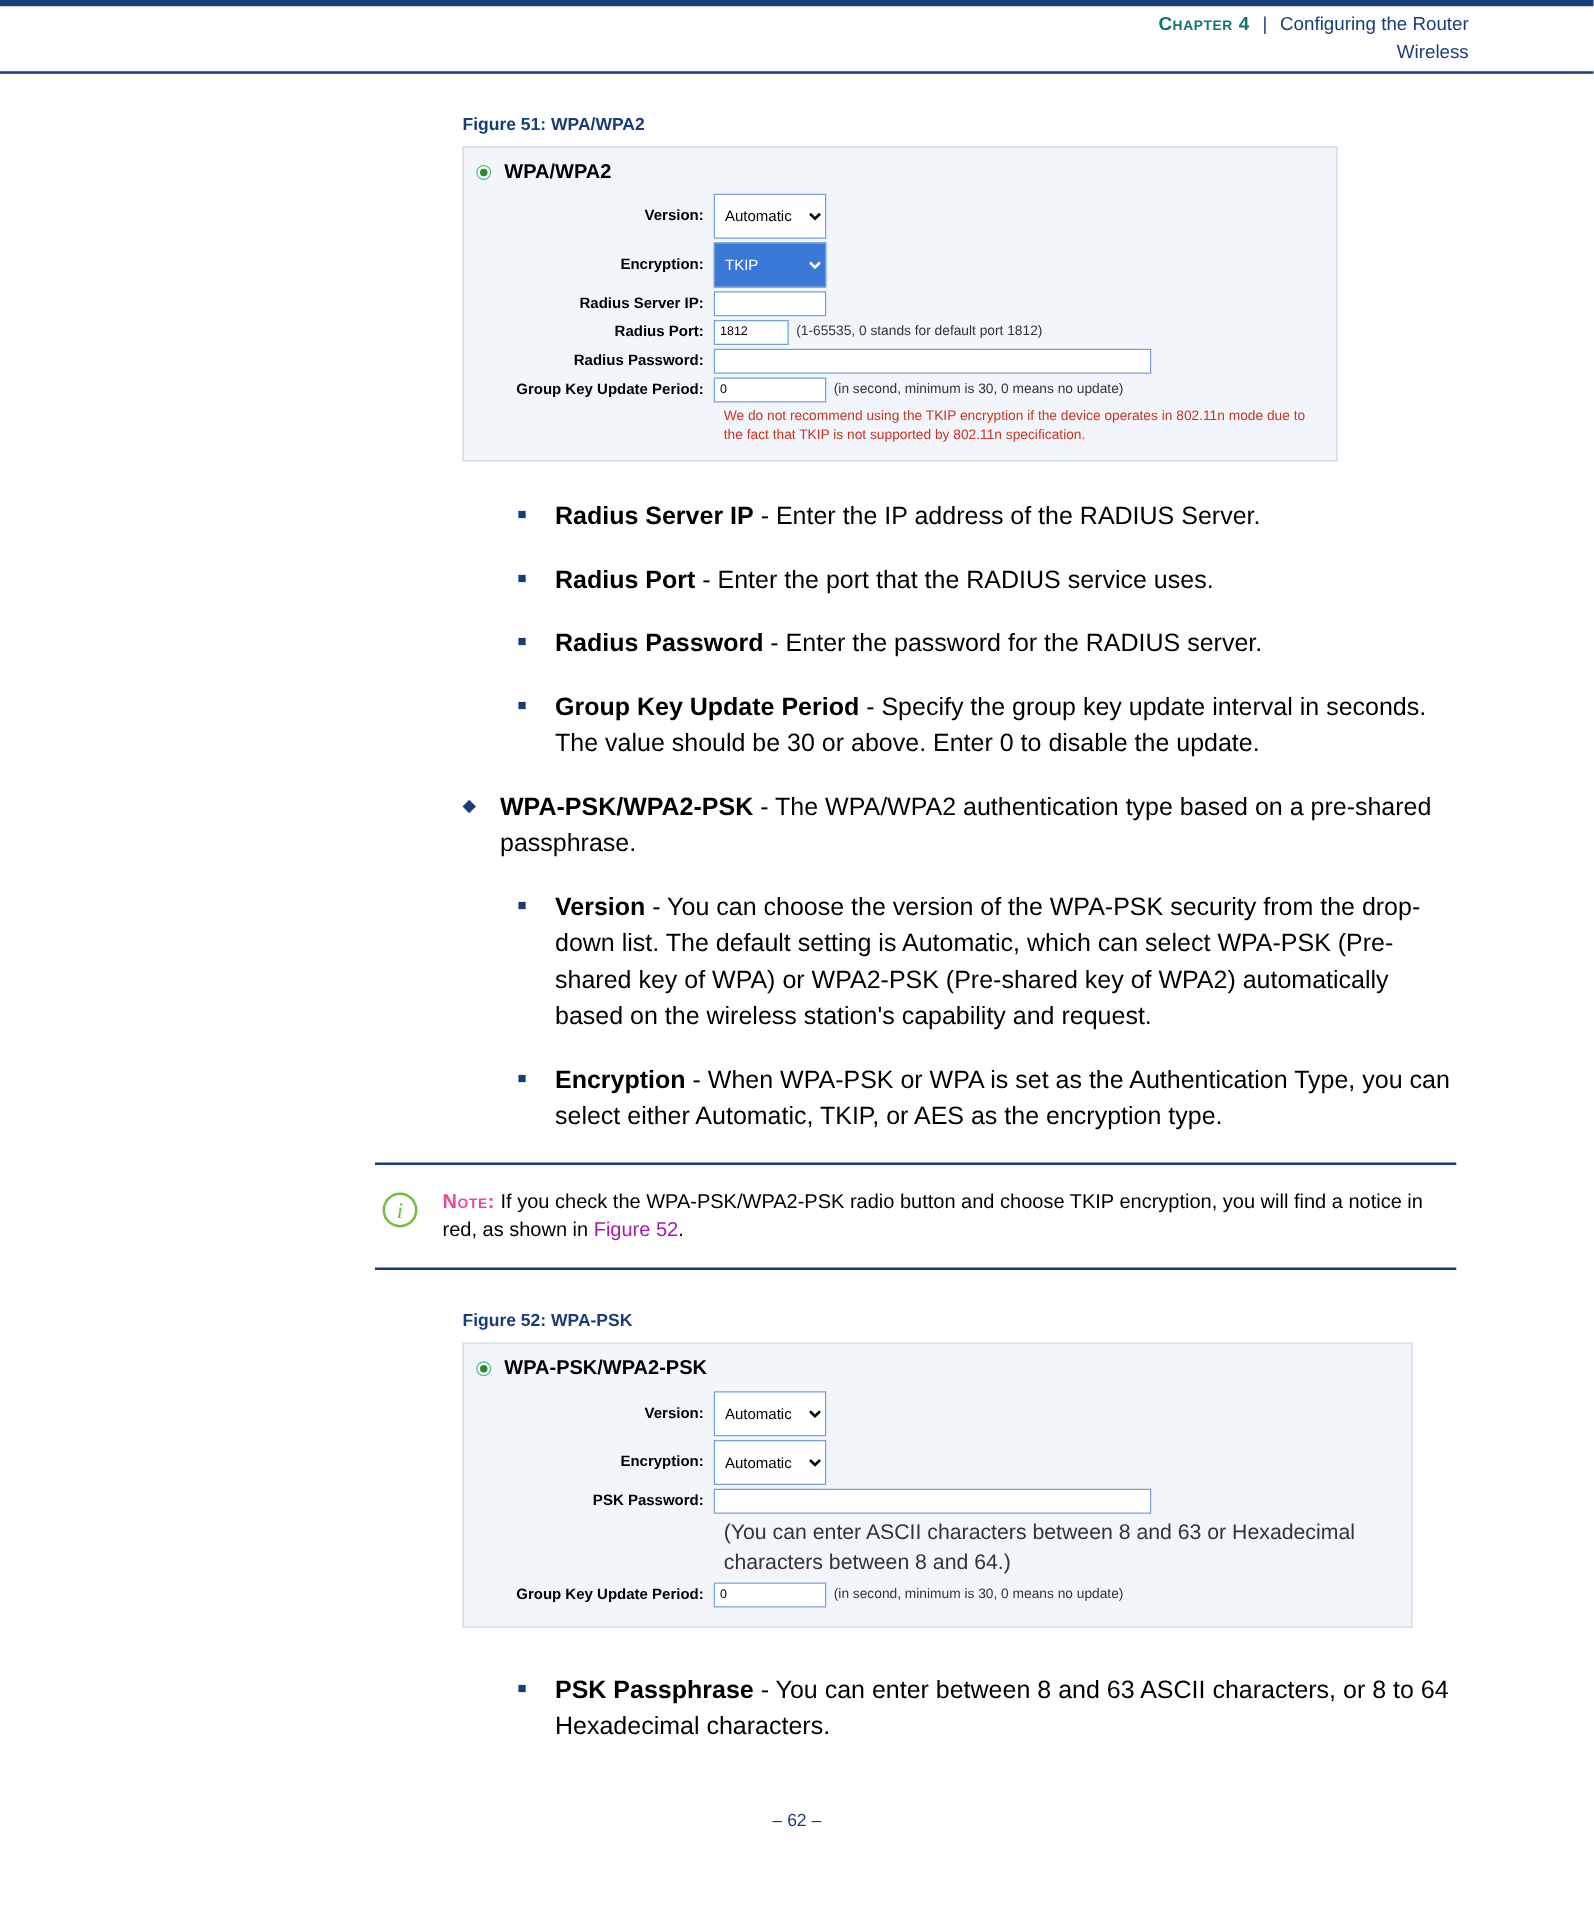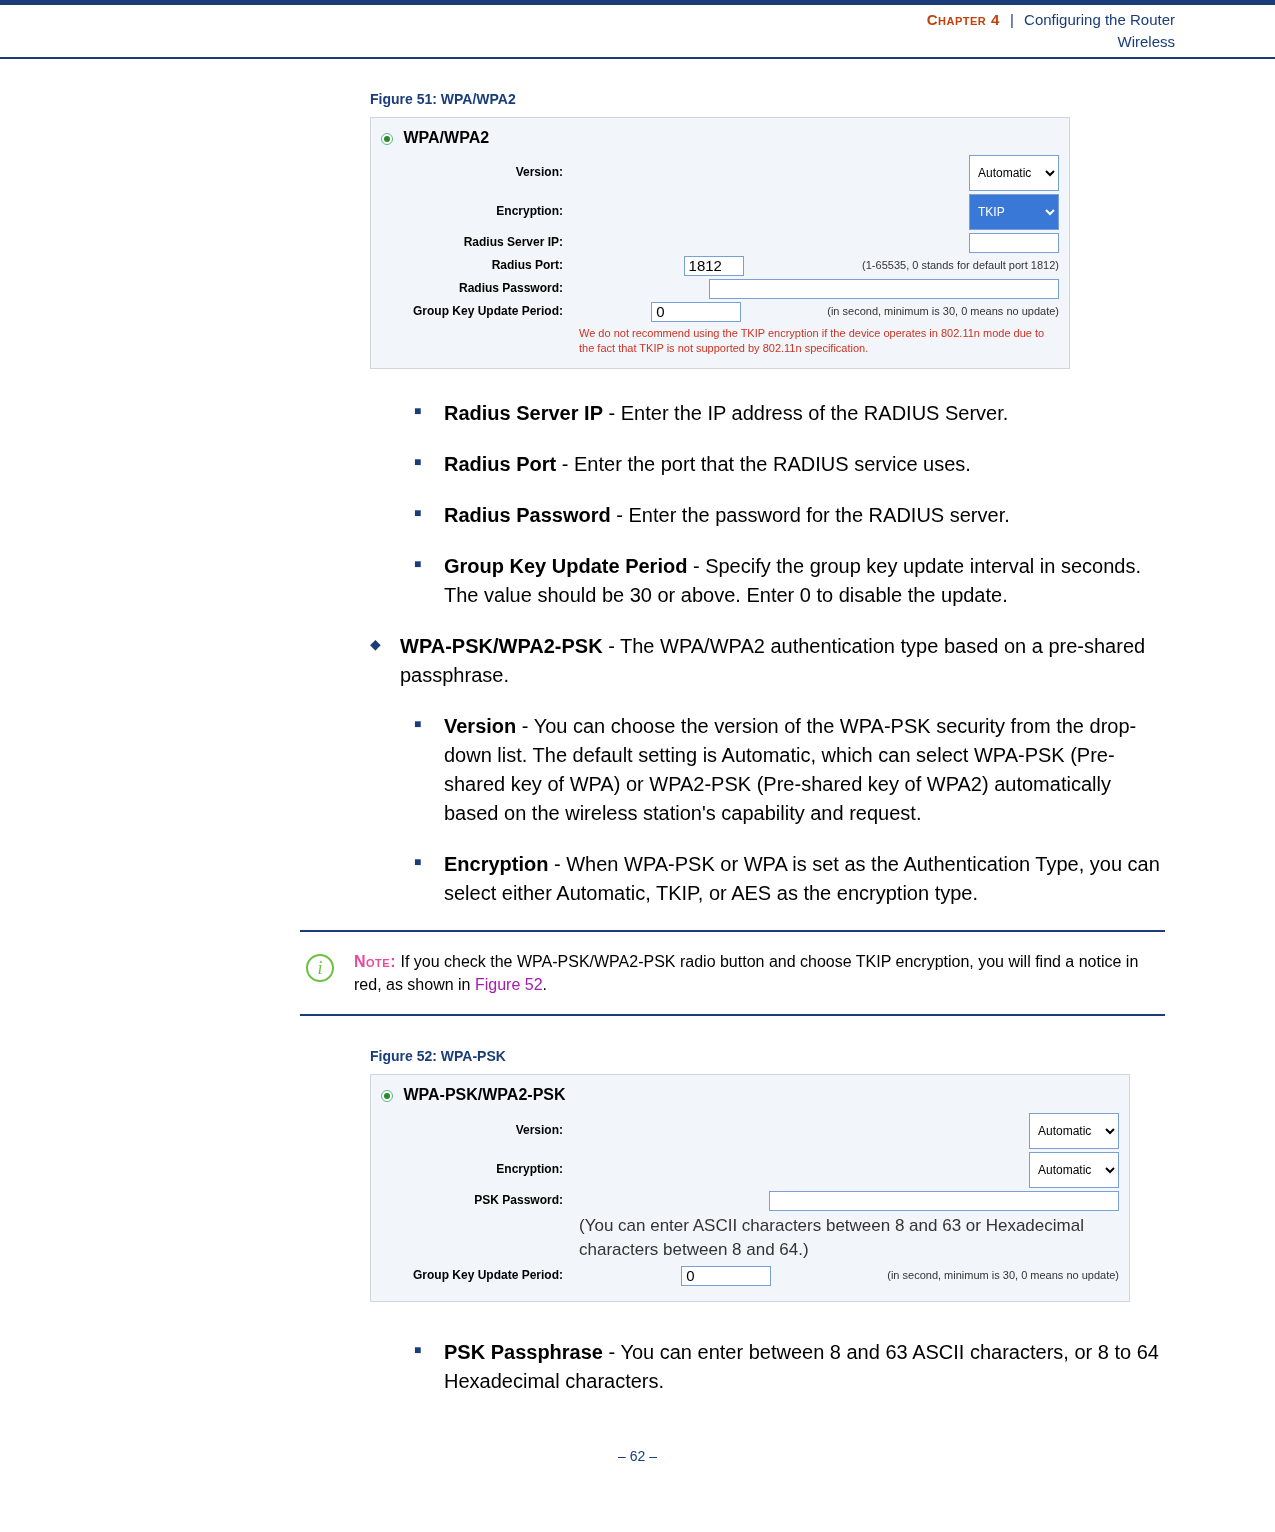--- a/index.html
+++ b/index.html
@@ -13,46 +13,46 @@
     line-height: 1.45;
   }
   .page-hdr {
     border-top: 5px solid #1a3d7a;
     border-bottom: 2px solid #1a3d7a;
     padding: 4px 100px 4px 0;
     text-align: right;
     font-size: 15px;
     margin-bottom: 30px;
   }
-  .hdr-chapter { color: #c2410c; font-weight: bold; font-variant: small-caps; letter-spacing: .5px;}
+  .hdr-chapter { color: #0f766e; font-weight: bold; font-variant: small-caps; letter-spacing: .5px;}
   .hdr-sep { color: #1a3d7a; padding: 0 6px;}
   .hdr-title { color: #1a3d7a; }
   .hdr-sub { color: #1a3d7a; display:block; }
   .content { margin: 0 110px 0 370px; }
   .fig-caption { color: #1a3d7a; font-weight: bold; margin: 30px 0 8px 0; font-size: 14px;}
   .screenshot1, .screenshot2 {
     background: #f2f6fa;
     border: 1px solid #cfd6e0;
     font-family: Arial, sans-serif;
     font-size: 12px;
     color: #000;
   }
   .screenshot1 { width: 700px; padding: 8px 10px 12px 10px; }
   .screenshot2 { width: 760px; padding: 8px 10px 12px 10px; }
   .sec-head { font-weight: bold; color: #000; margin-bottom:6px; font-size:16px;}
   .radio-dot {
     display:inline-block; width:12px; height:12px; border:1px solid #5b8; border-radius:50%;
     vertical-align:middle; margin-right:6px; position:relative; background:#fff;
   }
   .radio-dot::after{ content:""; position:absolute; width:6px; height:6px; border-radius:50%; background:#2a8a2a; top:2px; left:2px;}
-  .form-row { display:flex; align-items:center; margin:3px 0;justify-content:space-between; }
+  .form-row { display:flex; align-items:center; margin:3px 0; }
   .form-label { width:190px; text-align:right; padding-right:8px; font-size:12px; color:#000; font-weight:bold;}
   .sel { border:1px solid #7a9fd4; background:#fff; font-size:12px; height:36px; width:90px; padding:0 4px;}
   .sel-blue { background:#3a78d8; color:#fff;}
-  .txt { border:1px solid #7a9fd4; background:#fff; font-size:15px; height:20px; width:90px; padding:0 4px;}
+  .txt { border:1px solid #7a9fd4; background:#fff; font-size:10px; height:20px; width:90px; padding:0 4px;}
   .txt-wide { width:350px; }
   .hint { font-size:11px; color:#333; margin-left:6px;}
   .warn { color:#c32; font-size:11px; margin: 4px 0 0 198px; line-height:1.35;}
   .psk-hint { font-size:17px; color:#333; margin: 2px 0 0 198px;}
 
   .bullets { margin: 30px 0 10px 0;}
   .b-item { display:flex; margin: 0 0 22px 0; }
   .b-item.sub { margin-left: 44px;}
   .sq { color:#1a3d7a; font-size:12px; padding-top:4px; width:30px; flex:0 0 30px;}
   .dia { color:#1a3d7a; font-size:14px; padding-top:2px; width:30px; flex:0 0 30px;}

